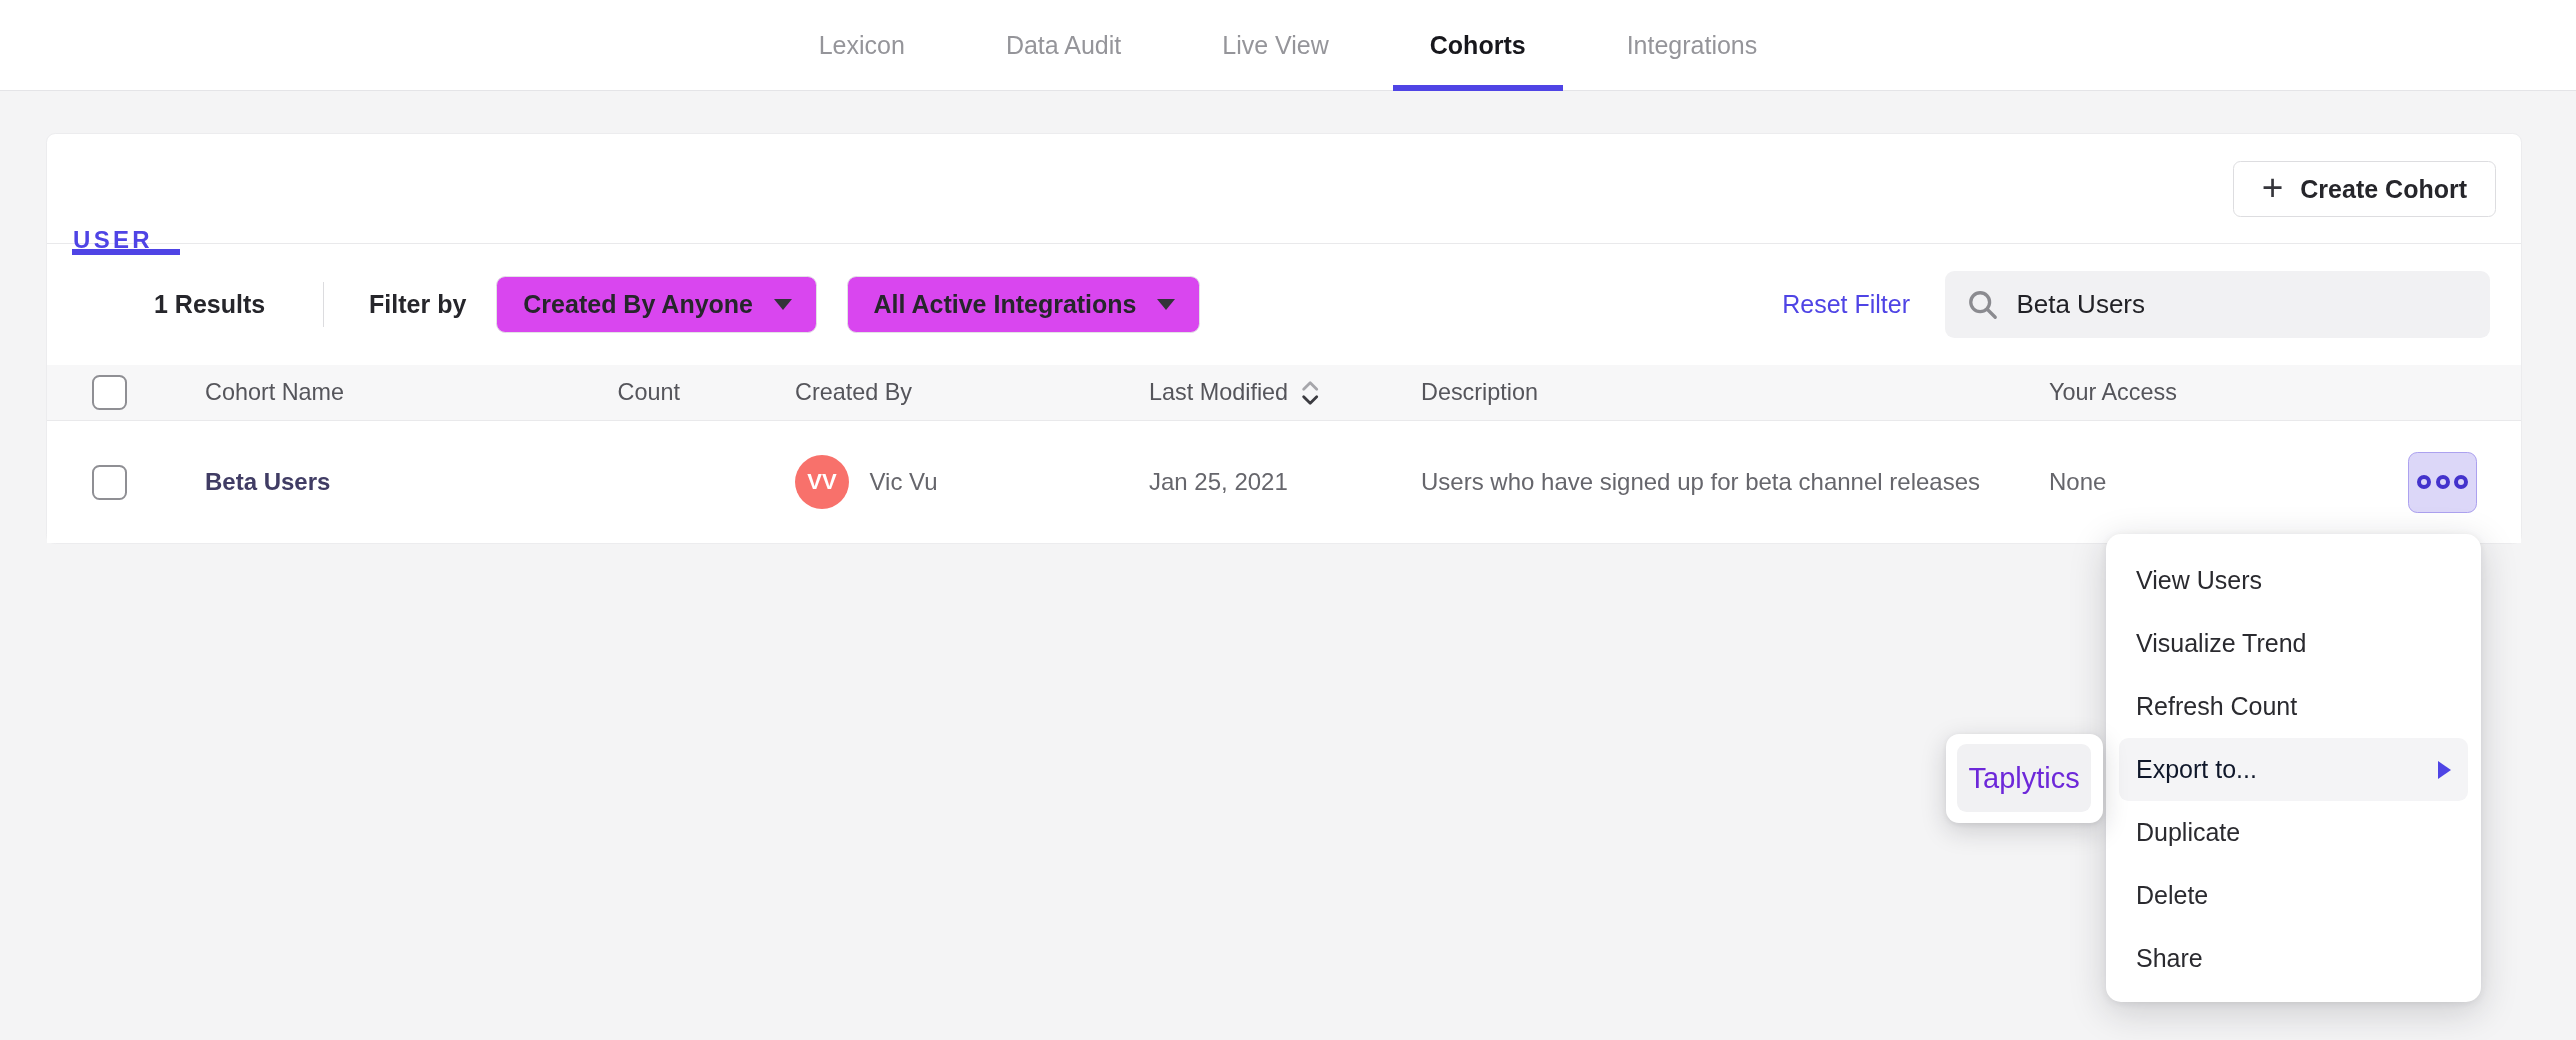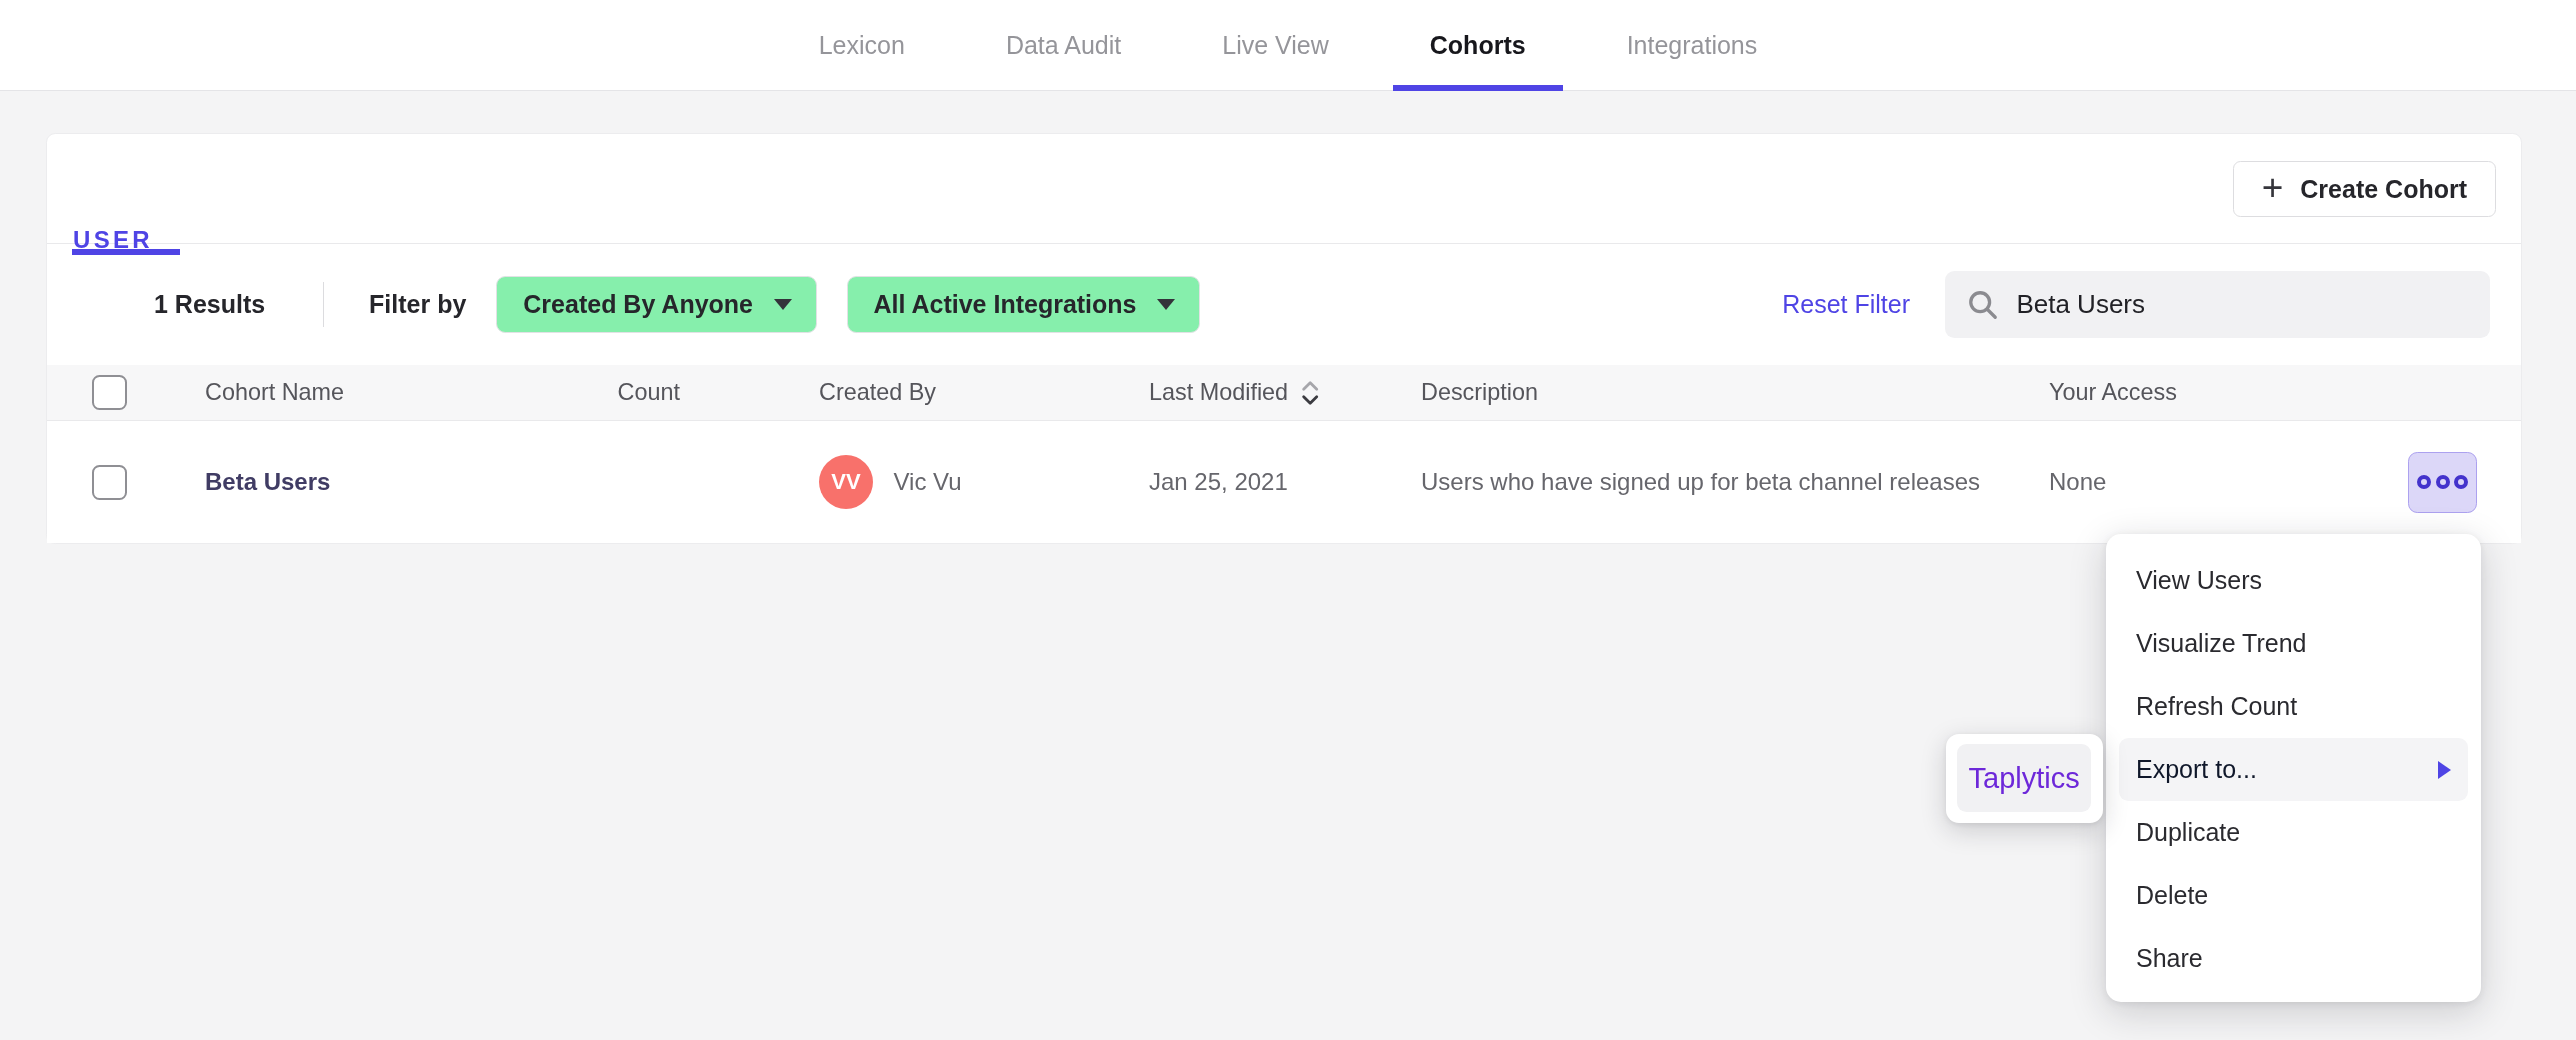--- a/index.html
+++ b/index.html
@@ -62,21 +62,21 @@
   .filter-row {
     position:relative; height:121px;
     display:flex; align-items:center; padding:0 31px 0 107px;
   }
   .results-label { font-size:25px; font-weight:700; color:#26262b; white-space:nowrap; }
   .v-divider { width:0.9px; height:45px; background:#dcdcdf; margin:0 45px 0 58px; }
   .filterby-label { font-size:25px; font-weight:700; color:#26262b; white-space:nowrap; }
   .dropdown {
     height:57px; display:flex; align-items:center; gap:20.5px;
     padding:0 24px 0 26px; margin-left:30px;
-    background:#86efac; border:1.9px solid #e2e2e5; border-radius:9.3px; cursor:pointer;
+    background:#d946ef; border:1.9px solid #e2e2e5; border-radius:9.3px; cursor:pointer;
     white-space:nowrap;
   }
   .dropdown-label { font-size:25px; font-weight:700; color:#26262b; }
   .caret-down {
     width:0; height:0; border-left:9.3px solid transparent; border-right:9.3px solid transparent;
     border-top:11.2px solid #33333a;
   }
   .reset-filter {
     margin-left:auto; margin-right:35px;
     font-size:25px; color:#4f44e5; cursor:pointer; white-space:nowrap;
@@ -95,21 +95,21 @@
     position:relative; height:56px; background:#f7f7f8;
     border-bottom:0.9px solid #e9e9eb; font-size:23.4px; color:#55555b;
   }
   .table-row {
     position:relative; height:122px; background:#ffffff; font-size:24px; color:#66666c;
   }
   .cell { position:absolute; top:0; height:100%; display:flex; align-items:center; }
   .cell-check  { left:45px;  width:56px; }
   .cell-name   { left:158px; width:299px; }
   .cell-count  { left:466px; width:167px; justify-content:flex-end; }
-  .cell-creator{ left:772px; width:336px; }
+  .cell-creator{ left:748px; width:336px; }
   .cell-mod    { left:1102px; width:262px; }
   .cell-desc   { left:1374px; width:616px; }
   .cell-access { left:2002px; width:280px; }
   .cell-actions{ left:2361px; width:84px; }
 
   .checkbox {
     width:35px; height:35px; background:#fff;
     border:2.3px solid #8f8f94; border-radius:7.5px; cursor:pointer;
   }
   .sort-icon { margin-left:11.2px; display:flex; cursor:pointer; }

